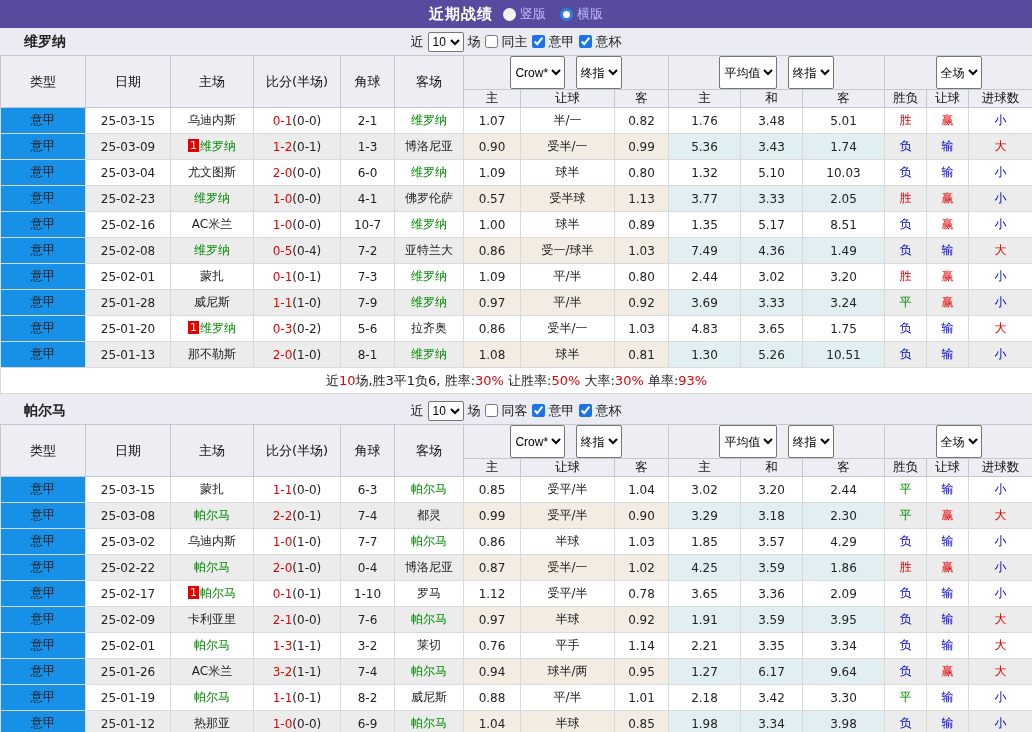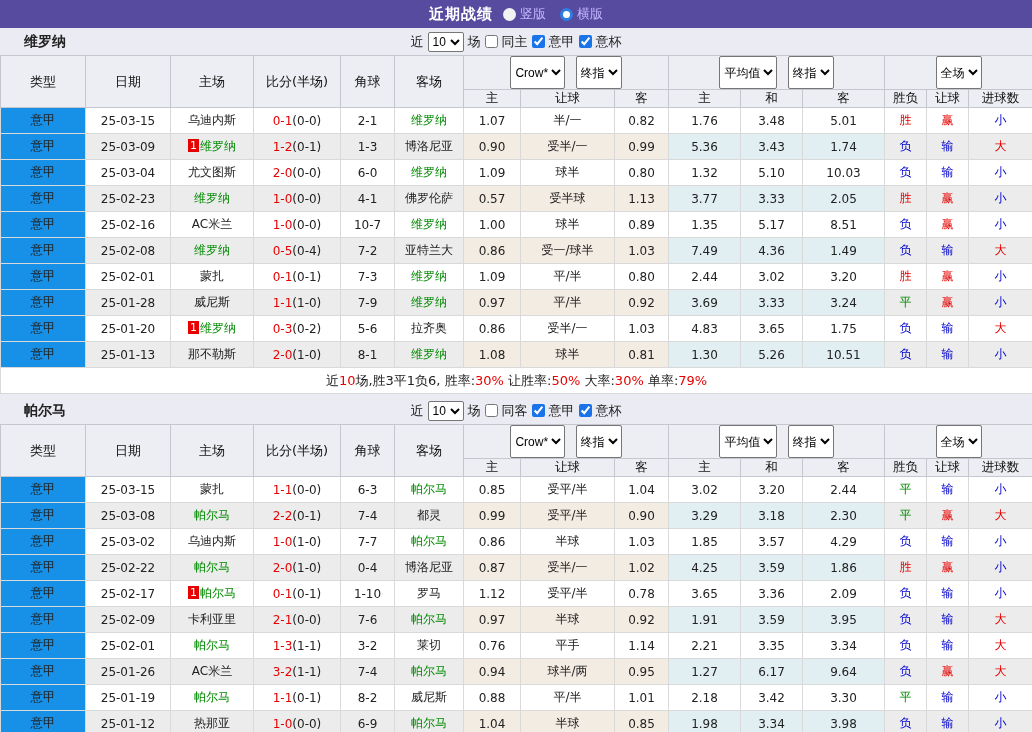--- a/index.html
+++ b/index.html
@@ -301,21 +301,21 @@
               <td class="c-avg">1.30</td>
               <td class="c-avg">5.26</td>
               <td class="c-avg">10.51</td>
               <td><span class="blue">负</span></td>
               <td><span class="blue">输</span></td>
               <td><span class="blue">小</span></td>
             </tr>
           </tbody>
       <tfoot>
         <tr>
-              <td colspan="15" class="summary"><span>近</span><span class="red">10</span><span>场,胜3平1负6, 胜率:</span><span class="red">30%</span><span> 让胜率:</span><span class="red">50%</span><span> 大率:</span><span class="red">30%</span><span> 单率:</span><span class="red">79%</span></td>
+              <td colspan="15" class="summary"><span>近</span><span class="red">10</span><span>场,胜3平1负6, 胜率:</span><span class="red">30%</span><span> 让胜率:</span><span class="red">50%</span><span> 大率:</span><span class="red">30%</span><span> 单率:</span><span class="red">93%</span></td>
             </tr>
       </tfoot>
     </table>
     <div class="gap"></div>
   </div>
 
   <div class="section">
     <div class="section-head">
       <div class="filters">
         <span>近</span>

